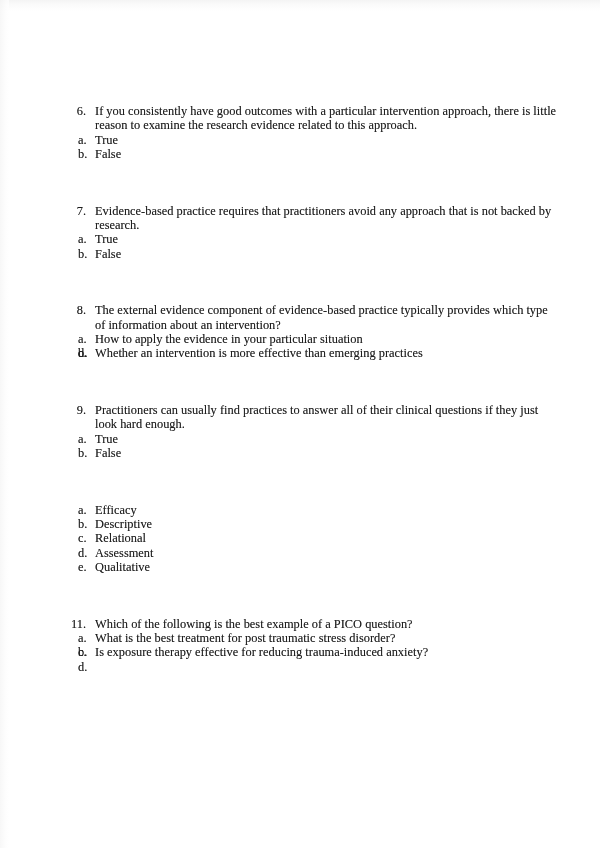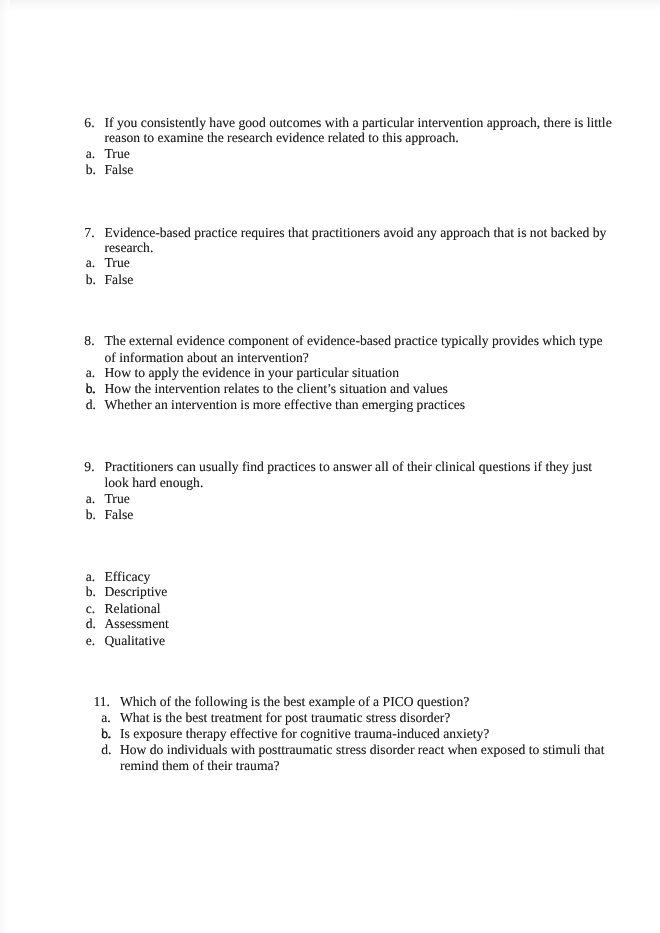--- a/index.html
+++ b/index.html
@@ -55,21 +55,20 @@
     width: 600px;
   }
 
   
   .question-block {
     margin: 0 0 42px 0;
     padding: 0;
   }
   .question-block:last-child {
     margin-bottom: 0;
-    padding-left: 14px;
   }
 
   
   .q-stem {
     position: relative;
     padding-left: 95px;
     padding-right: 40px;
     font-size: 12.4px;
     line-height: 14.4px;
     text-align: left;
@@ -136,21 +135,21 @@
         <ul class="options">
           <li class="option"><span class="opt-letter">a.</span><span>True</span></li>
           <li class="option"><span class="opt-letter">b.</span><span>False</span></li>
         </ul>
       </div>
       <div class="question-block">
         <div class="q-stem"><span class="q-num">8.</span><span>The external evidence component of evidence-based practice typically provides which type of information about an intervention?</span></div>
         <ul class="options">
           <li class="option"><span class="opt-letter">a.</span><span>How to apply the evidence in your particular situation</span></li>
           <li class="option"><span class="opt-letter">b.</span></li>
-          <li class="option"><span class="opt-letter">c.</span><span>How the intervention relates to the client’s situation and values</span></li>
+          <li class="option"><span class="opt-letter">c.</span></li>
           <li class="option"><span class="opt-letter">d.</span><span>Whether an intervention is more effective than emerging practices</span></li>
         </ul>
       </div>
       <div class="question-block">
         <div class="q-stem"><span class="q-num">9.</span><span>Practitioners can usually find practices to answer all of their clinical questions if they just look hard enough.</span></div>
         <ul class="options">
           <li class="option"><span class="opt-letter">a.</span><span>True</span></li>
           <li class="option"><span class="opt-letter">b.</span><span>False</span></li>
         </ul>
       </div>
@@ -161,19 +160,19 @@
           <li class="option"><span class="opt-letter">c.</span><span>Relational</span></li>
           <li class="option"><span class="opt-letter">d.</span><span>Assessment</span></li>
           <li class="option"><span class="opt-letter">e.</span><span>Qualitative</span></li>
         </ul>
       </div>
       <div class="question-block">
         <div class="q-stem"><span class="q-num">11.</span><span>Which of the following is the best example of a PICO question?</span></div>
         <ul class="options">
           <li class="option"><span class="opt-letter">a.</span><span>What is the best treatment for post traumatic stress disorder?</span></li>
           <li class="option"><span class="opt-letter">b.</span></li>
-          <li class="option"><span class="opt-letter">c.</span><span>Is exposure therapy effective for cognitive trauma-induced anxiety?</span></li>
-          <li class="option"><span class="opt-letter">d.</span><span>How do individuals with posttraumatic stress disorder react when exposed to stimuli that remind them of their trauma?</span></li>
+          <li class="option"><span class="opt-letter">c.</span><span>Is exposure therapy effective for reducing trauma-induced anxiety?</span></li>
+          <li class="option"><span class="opt-letter">d.</span></li>
         </ul>
       </div>
     </div>
 
 </div>
 
 </body></html>

